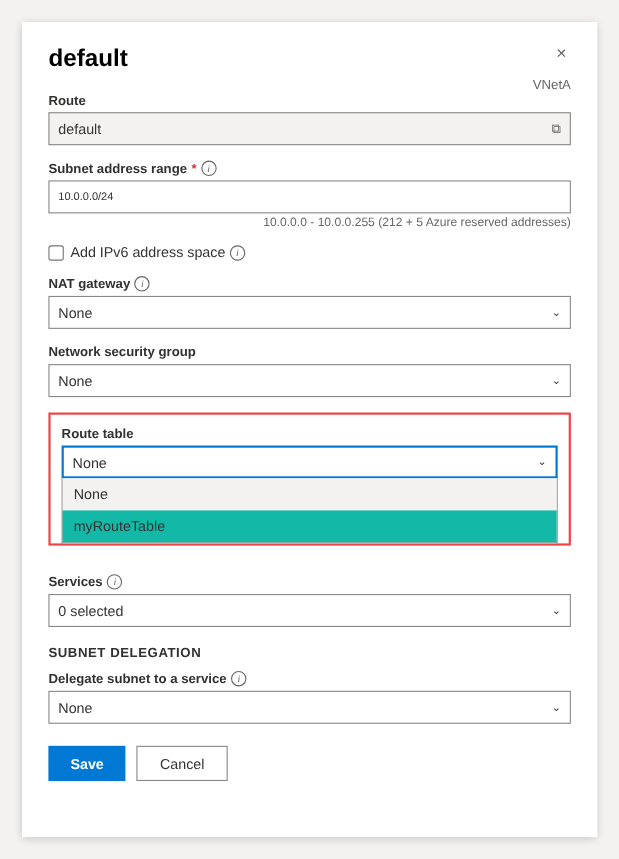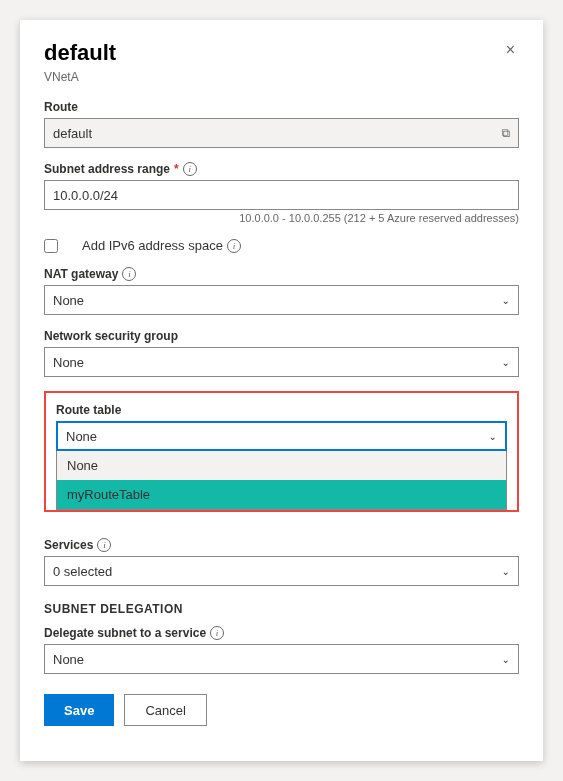--- a/index.html
+++ b/index.html
@@ -30,21 +30,21 @@
     }
     .panel-title {
       font-size: 22px;
       font-weight: 600;
       color: #000;
       line-height: 1.2;
     }
     .panel-subtitle {
       font-size: 12px;
       color: #666;
-      margin-bottom: 16px;
+      text-align: right;
     }
     .close-btn {
       background: none;
       border: none;
       cursor: pointer;
       font-size: 16px;
       color: #666;
       padding: 2px 4px;
       line-height: 1;
     }
@@ -86,21 +86,21 @@
       font-size: 13px;
       color: #333;
       background: #fff;
       display: flex;
       align-items: center;
       justify-content: space-between;
     }
     .field-input input {
       border: none;
       outline: none;
-      font-size: 13px;
+      font-size: 10px;
       color: #333;
       width: 100%;
       background: transparent;
     }
     .text-input-wrapper {
       width: 100%;
       height: 30px;
       border: 1px solid #8a8886;
       padding: 0 8px;
       font-size: 13px;
@@ -117,21 +117,21 @@
     }
     .subnet-hint {
       font-size: 11px;
       color: #666;
       text-align: right;
       margin-top: 2px;
     }
     .checkbox-row {
       display: flex;
       align-items: flex-end;
-      gap: 24px;
+      gap: 6px;
       margin-bottom: 14px;
     }
     .checkbox-row input[type="checkbox"] {
       width: 14px;
       height: 14px;
       cursor: pointer;
     }
     .checkbox-label {
       font-size: 13px;
       color: #333;

